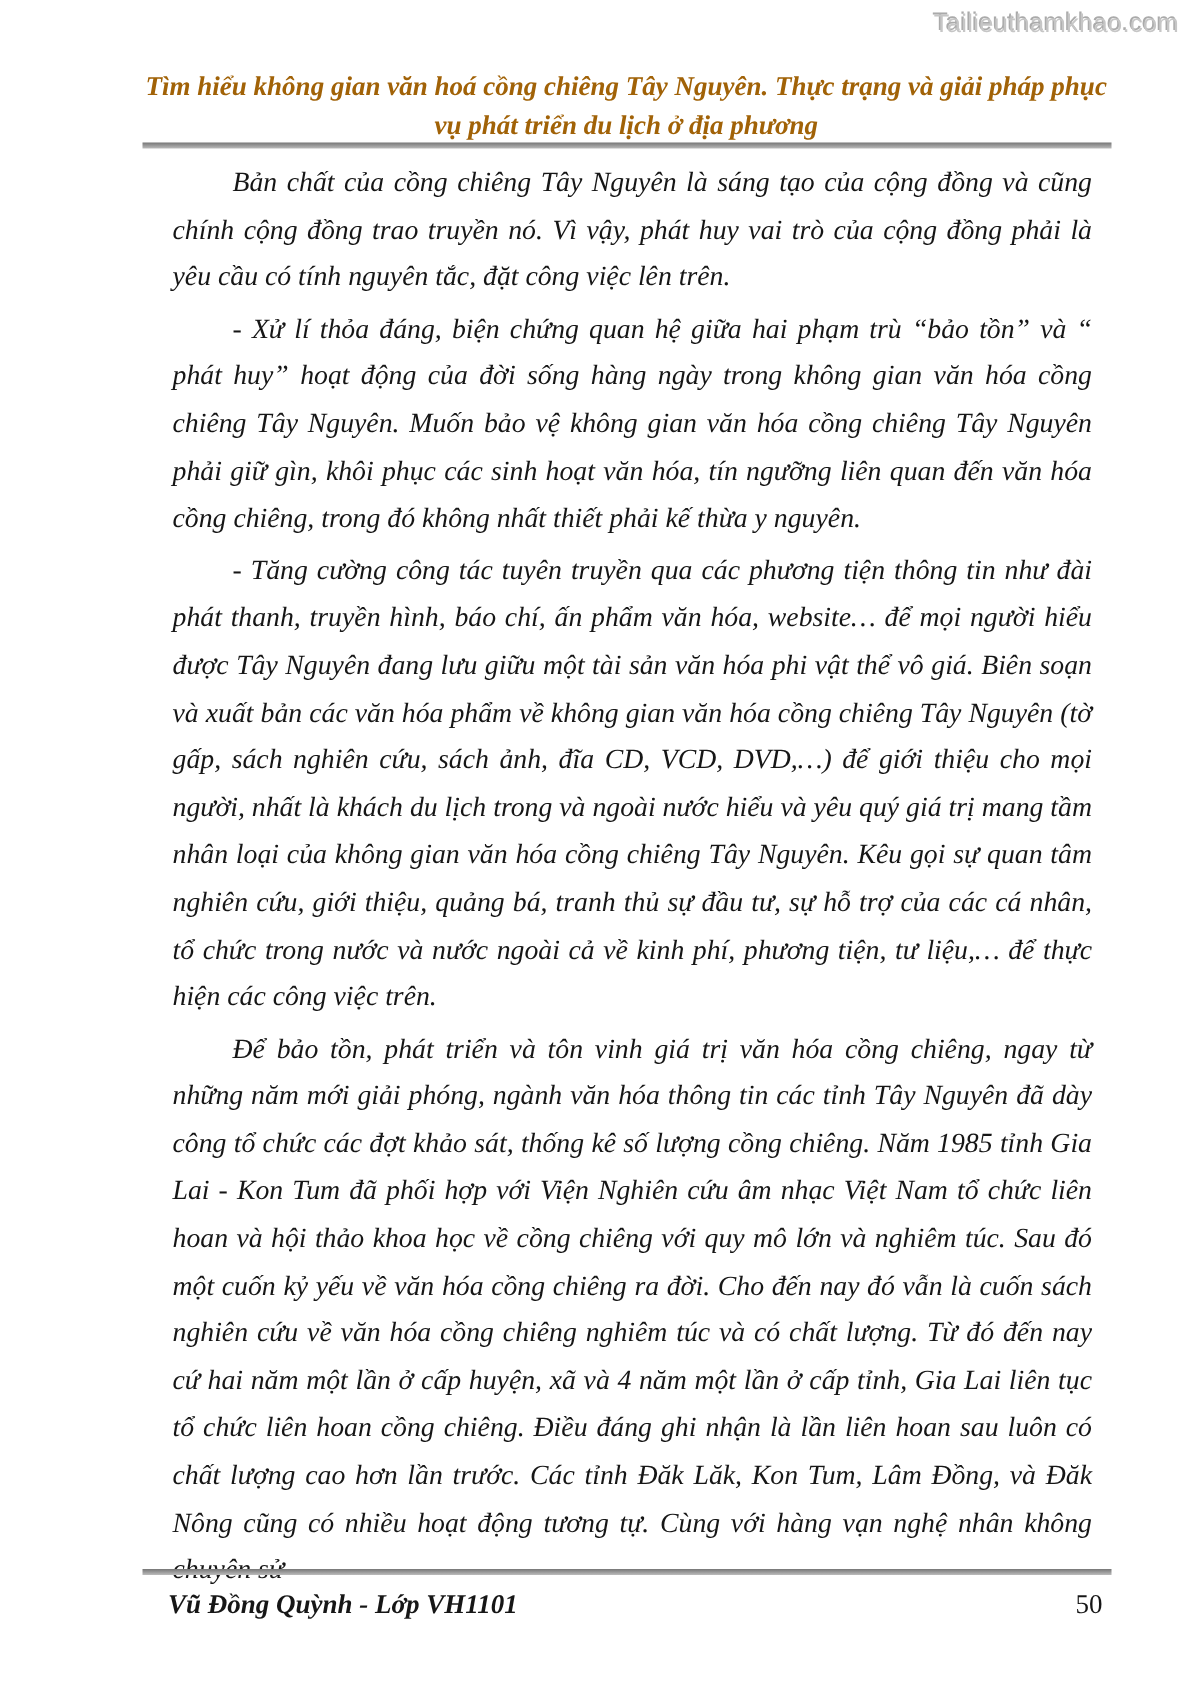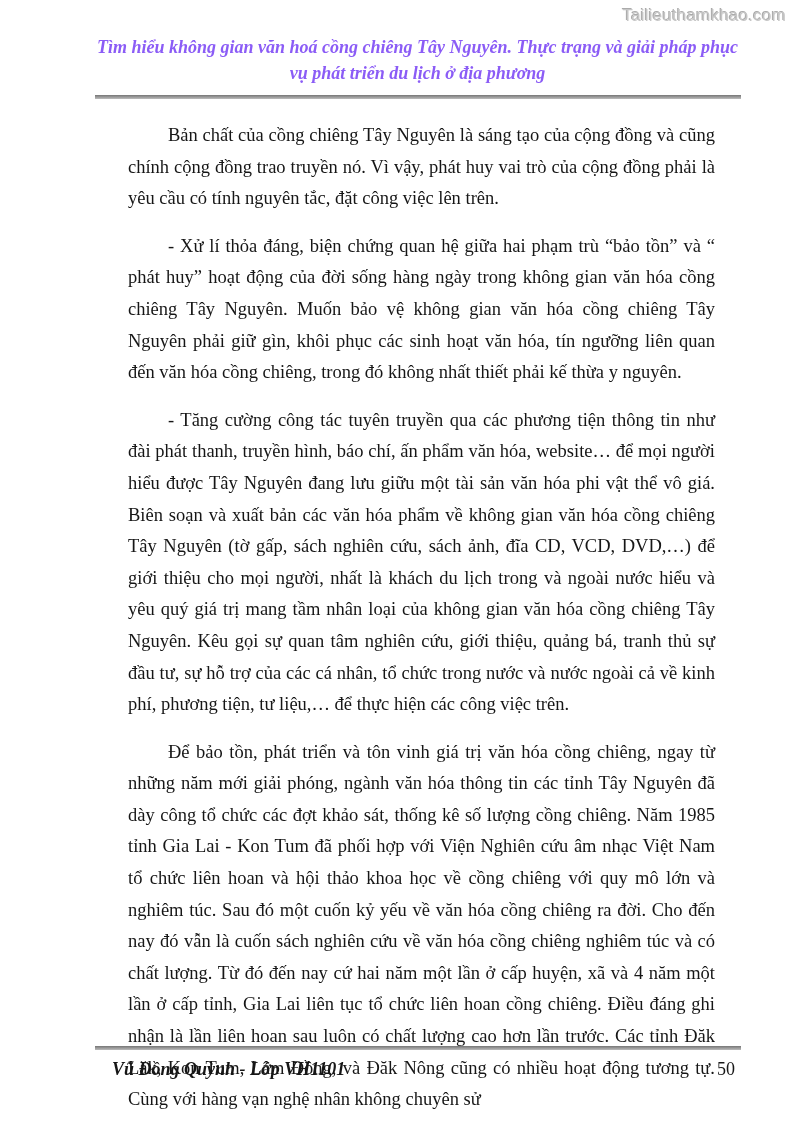--- a/index.html
+++ b/index.html
@@ -21,52 +21,53 @@
     top: 6px;
     right: 8px;
     font-family: "Liberation Sans", sans-serif;
     font-size: 17px;
     color: #c6c6c6;
     text-shadow: -1px -1px 0 #aaaaaa, 1px 1px 0 #ffffff;
     letter-spacing: 0.2px;
   }
   .doc-title {
     position: absolute;
-    top: 34px;
+    top: 44px;
     left: 95px;
     width: 645px;
     text-align: center;
     font-weight: bold;
     font-style: italic;
     font-size: 18px;
     line-height: 26px;
-    color: #8b5cf6;
+    color: #a16207;
   }
   .rule {
     position: absolute;
     left: 95px;
     width: 646px;
     height: 4px;
     background: linear-gradient(#767676, #bcbcbc);
   }
   .rule-header { top: 95px; }
   .rule-footer { top: 1046px; }
   .doc-body {
     position: absolute;
     top: 104px;
     left: 112px;
     width: 619px;
     text-align: justify;
     font-size: 18.5px;
     line-height: 31.6px;
   }
   .doc-body p {
-    margin: 16px;
+    margin: 3px;
     padding: 0;
     text-indent: 40px;
+    font-style: italic;
   }
   .footer-row {
     position: absolute;
     top: 1055px;
     left: 95px;
     width: 646px;
     display: flex;
     justify-content: space-between;
     align-items: baseline;
     font-size: 18px;

